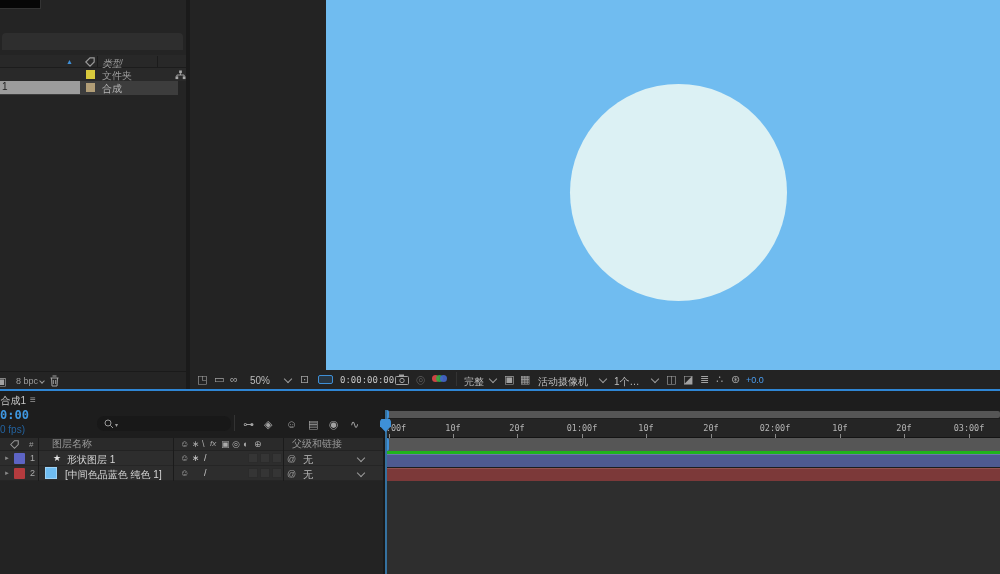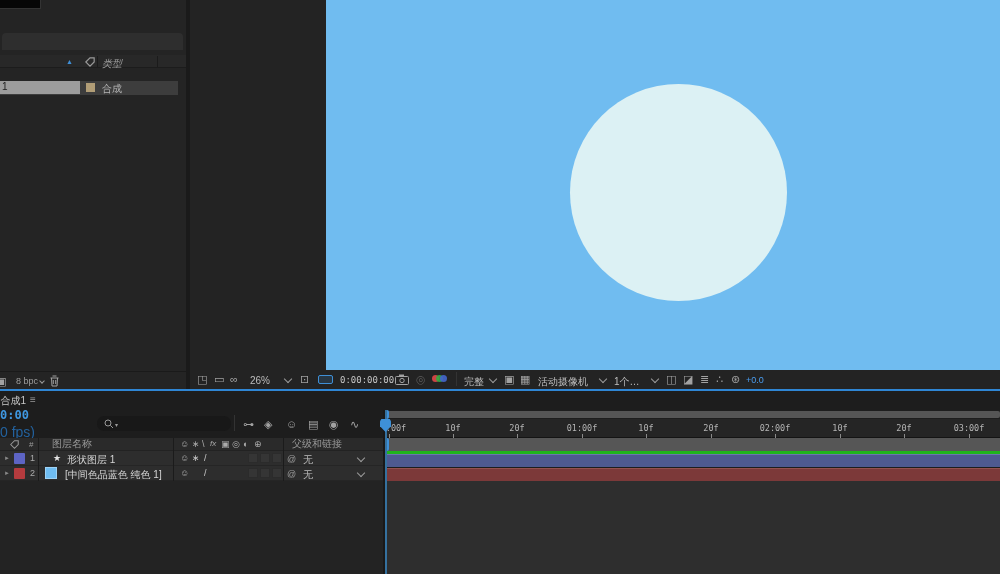--- a/index.html
+++ b/index.html
@@ -48,20 +48,30 @@
     <div class="abs" style="left:0;top:55px;width:186px;height:13px;background:#282828;border-bottom:1px solid #1c1c1c;box-sizing:border-box;">
       <span class="abs" style="left:66px;top:3px;font-size:7px;color:#3f8fd6;">▲</span>
       <svg class="abs" style="left:85px;top:2px;" width="10" height="10" viewBox="0 0 12 12">
           <path d="M1 6 L6 1 H11 V6 L6 11 Z" fill="none" stroke="#9a9a9a" stroke-width="1.4"></path>
         </svg>
       <span class="abs proj-row-text" style="left:102px;top:2px;font-style:italic;">类型</span>
       <div class="vdiv" style="left:97px;top:1px;height:11px;"></div>
       <div class="vdiv" style="left:157px;top:1px;height:11px;"></div>
     </div>
 
+    <div class="abs" style="left:0;top:68px;width:186px;height:13px;background:#292929;">
+      <span class="abs" style="left:86px;top:2px;width:9px;height:9px;background:#d8c93c;"></span>
+      <span class="abs proj-row-text" style="left:102px;top:1px;">文件夹</span>
+      <svg class="abs" style="left:175px;top:2px;" width="11" height="10" viewBox="0 0 12 11">
+          <rect x="4.5" y="0.5" width="3" height="3" fill="#a8a8a8"></rect>
+          <rect x="0.5" y="7" width="3" height="3" fill="#a8a8a8"></rect>
+          <rect x="8.5" y="7" width="3" height="3" fill="#a8a8a8"></rect>
+          <path d="M6 3.5 V5.5 M2 7 V5.5 H10 V7" stroke="#a8a8a8" fill="none"></path>
+        </svg>
+    </div>
 
     <div class="abs" style="left:0;top:81px;width:178px;height:14px;background:#3d3d3d;">
       <span class="abs" style="left:0;top:0;width:80px;height:13px;background:#9c9c9c;color:#1d1d1d;font-size:10px;padding-left:2px;box-sizing:border-box;">1</span>
       <span class="abs" style="left:86px;top:2px;width:9px;height:9px;background:#b19d76;"></span>
       <span class="abs proj-row-text" style="left:102px;top:1px;color:#b5b5b5;">合成</span>
     </div>
 
     <div class="abs" style="left:0;top:371px;width:186px;height:18px;border-top:1px solid #1a1a1a;background:#242424;">
       <span class="abs ic" style="left:-4px;top:4px;">▣</span>
       <span class="abs" style="left:16px;top:4px;font-size:9px;color:#9e9e9e;text-align:center;">8 bpc</span>
@@ -77,21 +87,21 @@
   <div id="pasteboard" class="abs">
     <div id="comp-canvas">
       <div id="comp-circle"></div>
     </div>
   </div>
 
   <div id="comp-toolbar" class="abs">
     <span class="abs ic" style="left:7px;">◳</span>
     <span class="abs ic" style="left:24px;">▭</span>
     <span class="abs ic" style="left:40px;">∞</span>
-    <span class="abs tb-txt" style="left:60px;top:5px;">26%</span>
+    <span class="abs tb-txt" style="left:60px;top:5px;">50%</span>
     <span class="chev abs" style="left:95px;top:6px;"></span>
     <span class="abs ic" style="left:110px;">⊡</span>
     <span class="abs" style="left:128px;top:5px;width:15px;height:9px;border:1px solid #3f8fd6;border-radius:2px;background:rgba(63,143,214,.18);box-sizing:border-box;"></span>
     <span class="abs" style="left:150px;top:5px;font-family:'DejaVu Sans Mono',monospace;font-size:9px;color:#c6c6c6;">0:00:00:00</span>
     <svg class="abs" style="left:205px;top:4px;" width="14" height="11" viewBox="0 0 14 11">
         <rect x="0.5" y="2.5" width="13" height="8" rx="1" fill="none" stroke="#a2a2a2"></rect>
         <rect x="4" y="0.5" width="5" height="2" fill="#a2a2a2"></rect>
         <circle cx="7" cy="6.5" r="2.2" fill="none" stroke="#a2a2a2"></circle>
       </svg>
     <span class="abs ic" style="left:226px;color:#5c5c5c;">◎</span>
@@ -122,21 +132,21 @@
   <div id="tl" class="abs">
 
     <div class="abs" style="left:0;top:0;width:30px;height:16px;overflow:hidden;">
       <span class="abs" style="right:4px;top:3px;font-size:10px;color:#c8c8c8;white-space:nowrap;">合成1</span>
     </div>
     <span class="abs" style="left:30px;top:3px;font-size:10px;color:#9a9a9a;">≡</span>
 
     <div class="abs" style="left:0;top:17px;width:29px;height:15px;overflow:hidden;">
       <span class="abs" style="right:0;top:0;font-family:'DejaVu Sans Mono',monospace;font-weight:bold;font-size:12px;color:#3f97e0;white-space:nowrap;">0:00:00:00</span>
     </div>
-    <span class="abs" style="left:0;top:33px;font-size:14px;color:#23629e;">0 fps)</span>
+    <span class="abs" style="left:0;top:33px;font-size:10px;color:#23629e;">0 fps)</span>
 
     <div class="abs" style="left:97px;top:25px;width:134px;height:15px;background:#181818;border-radius:7px;">
       <svg class="abs" style="left:7px;top:3px;" width="10" height="10" viewBox="0 0 10 10">
           <circle cx="4" cy="4" r="3" fill="none" stroke="#9a9a9a"></circle>
           <path d="M6.3 6.3 L9 9" stroke="#9a9a9a"></path>
         </svg>
       <span class="abs" style="left:18px;top:5px;font-size:6px;color:#9a9a9a;">▾</span>
     </div>
 
     <div class="vdiv" style="left:234px;top:24px;height:16px;background:#333;"></div>

